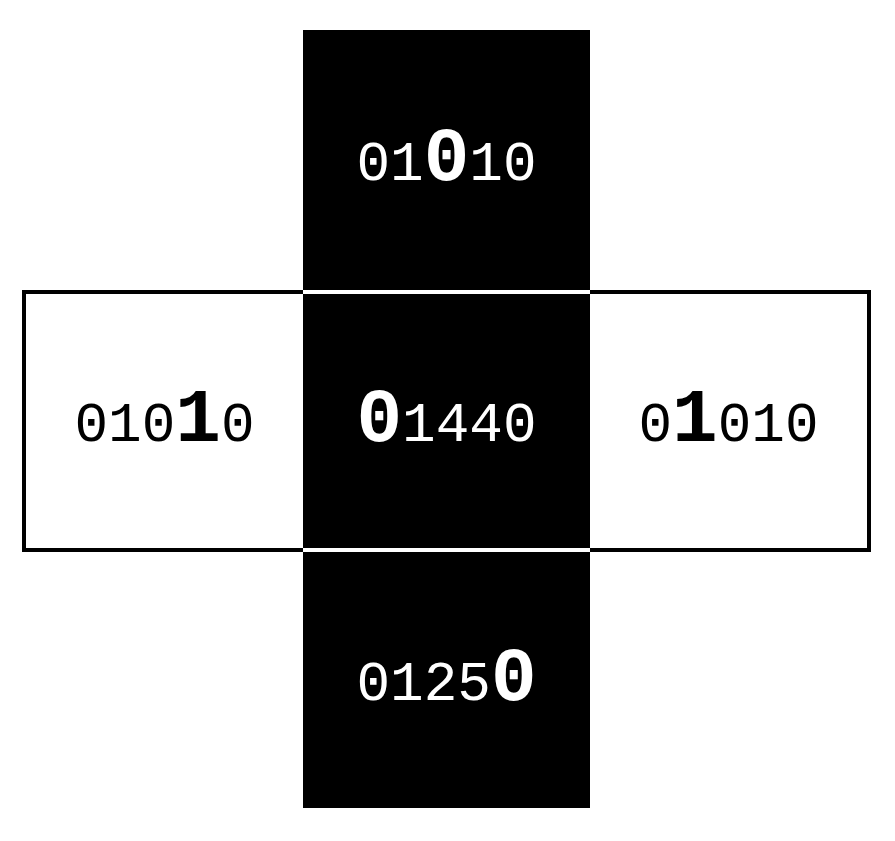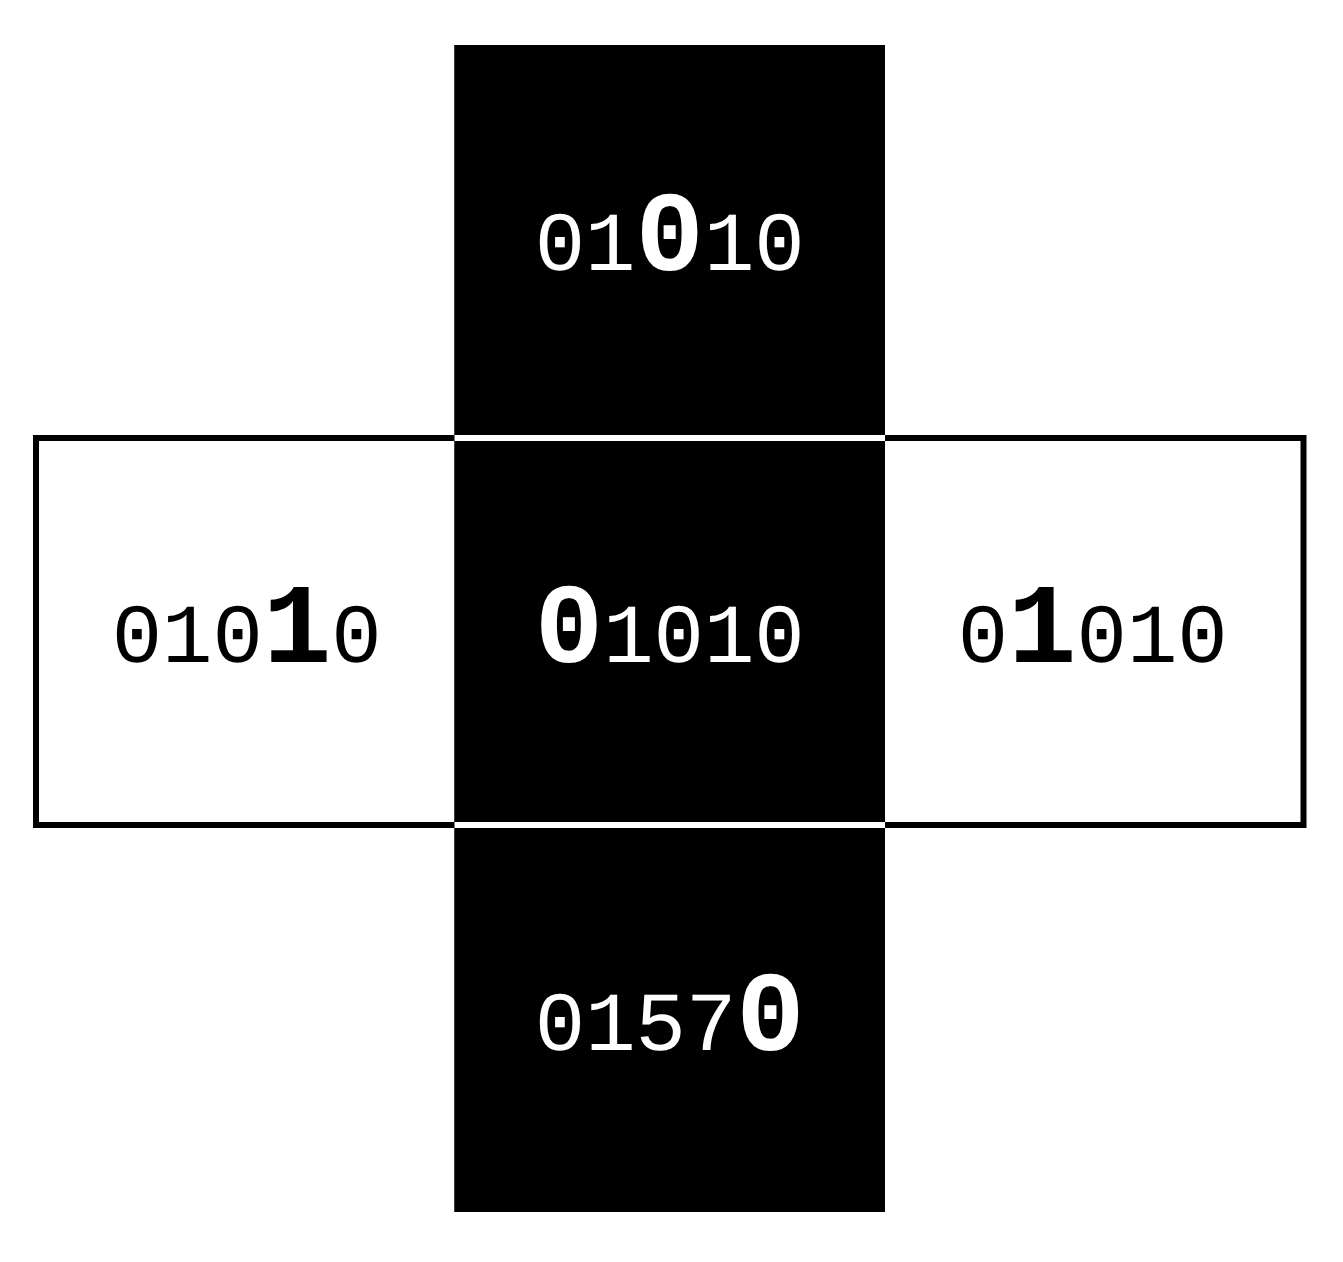--- a/index.html
+++ b/index.html
@@ -91,21 +91,21 @@
       <div class="bits"><span>0</span><span class="b">1</span><span>010</span></div>
     </div>
   </div>
 
   <div class="column">
     <div class="col-cell top-cell">
       <div class="bits"><span>01</span><span class="b">0</span><span>10</span></div>
     </div>
     <div class="separator"></div>
     <div class="col-cell center-cell">
-      <div class="bits"><span class="b">0</span><span>1010</span></div>
+      <div class="bits"><span class="b">0</span><span>1440</span></div>
     </div>
     <div class="separator"></div>
     <div class="col-cell bottom-cell">
-      <div class="bits"><span>0157</span><span class="b">0</span></div>
+      <div class="bits"><span>0125</span><span class="b">0</span></div>
     </div>
   </div>
 
 </div>
 
 </body></html>

